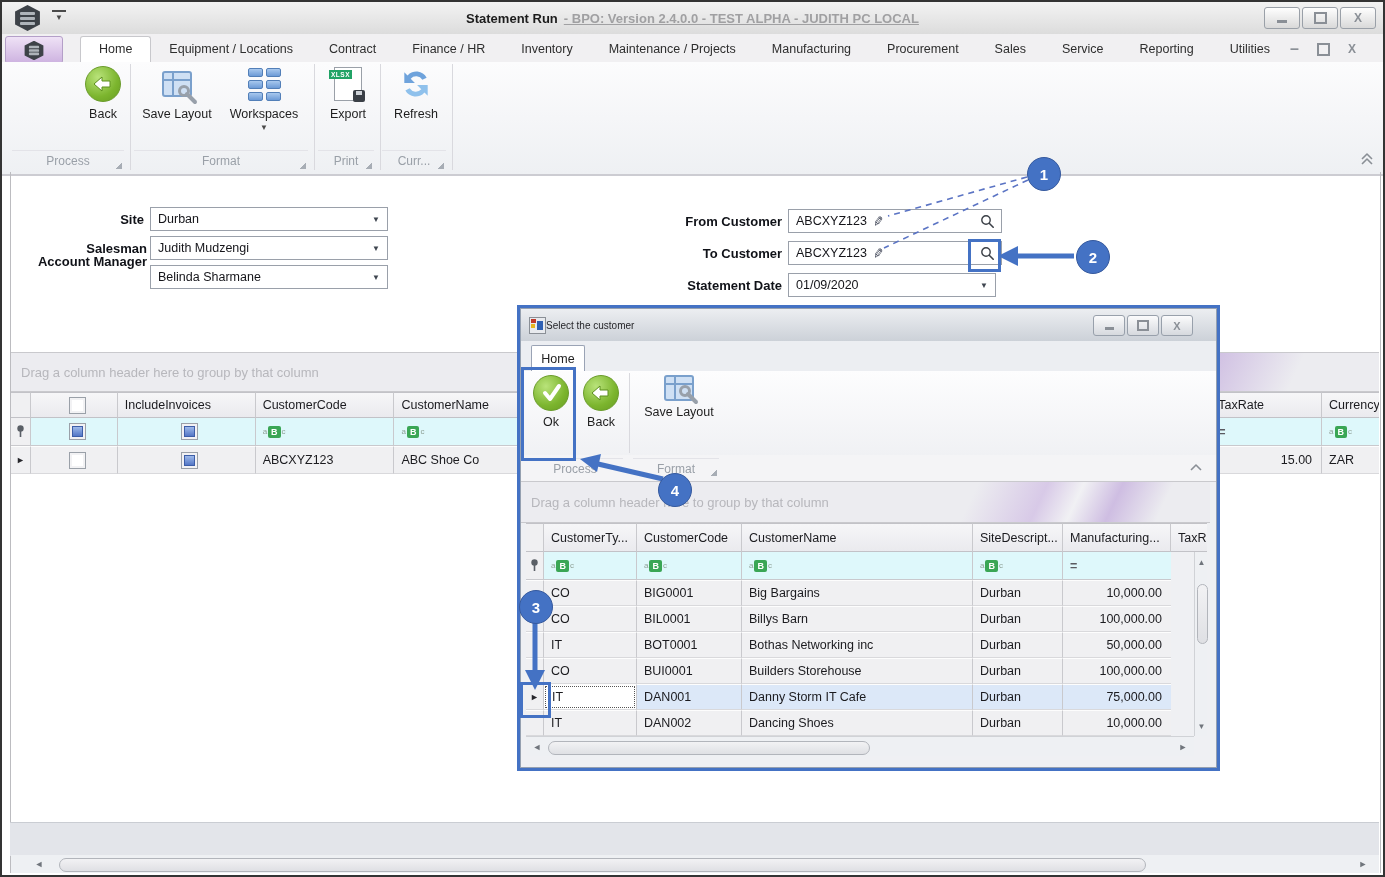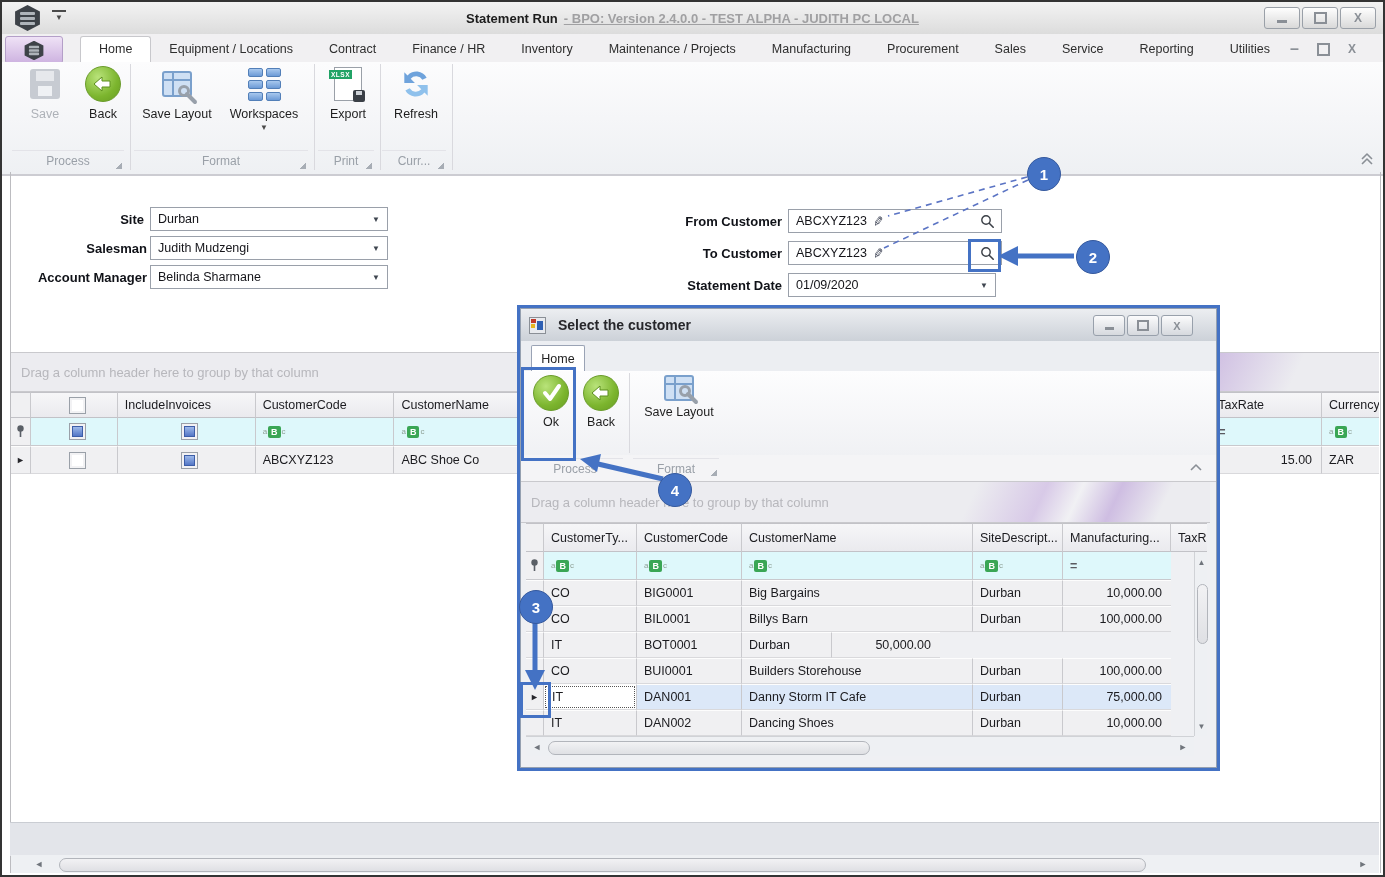--- a/index.html
+++ b/index.html
@@ -81,21 +81,21 @@
   
   .sb-track{background:#eef0f3;position:absolute;box-sizing:border-box;}
   .sb-thumb{background:linear-gradient(#f2f2f4,#dfe0e4);border:1px solid #b2b5bb;border-radius:9px;position:absolute;}
   .sb-arrow{color:#707categor6;color:#70757c;font-size:9px;display:flex;align-items:center;justify-content:center;position:absolute;}
   
   .band{left:8px;top:820px;width:1369px;height:33px;background:#e3e5ea;border-top:1px solid #cacdd3;}
   
   .dialog{left:515px;top:303px;width:697px;height:460px;border:3px solid #4472c4;background:#eff0f3;z-index:50;}
   .dlg-inner{position:absolute;inset:0;border:1px solid #95a0b0;}
   .dlg-title{position:absolute;left:0;top:0;right:0;height:32px;background:linear-gradient(#eceef1,#ccd1d8);border-bottom:1px solid #b6bcc4;display:flex;align-items:center;}
-  .dlg-title .txt{font-size:14px;font-weight:bold;color:#26262a;margin-left:12px;}
+  .dlg-title .txt{font-size:10px;font-weight:normal;color:#26262a;margin-left:0;}
   .formico{width:15px;height:15px;margin-left:8px;position:relative;background:#e8eaee;border:1px solid #8a8f96;}
   .formico i{position:absolute;}
   .dlg-btn{width:30px;height:19px;border:1px solid #98a0ab;border-radius:3px;background:linear-gradient(#fbfbfc,#d6d9de);color:#8a8f96;font-weight:bold;font-size:11px;display:flex;align-items:center;justify-content:center;position:absolute;top:6px;}
   .dlg-btn .sq{width:8px;height:7px;border:2px solid #8a8f96;}
   .dlg-btn .dash{width:9px;height:3px;background:#8a8f96;margin-top:5px;}
   .dlg-tabs{position:absolute;left:0;top:32px;right:0;height:30px;background:#eceef2;border-bottom:1px solid #c9c9ce;}
   .dlg-tab{position:absolute;left:10px;top:4px;width:52px;height:26px;background:#fff;border:1px solid #9aa3b5;border-bottom:none;border-radius:2px 2px 0 0;display:flex;align-items:center;justify-content:center;font-size:12.5px;color:#222;}
   .dlg-toolbar{position:absolute;left:0;top:62px;right:0;height:84px;background:linear-gradient(#fdfdfe,#f0f1f4);border-bottom:1px solid #dcdce1;}
   .dlg-grouprow{position:absolute;left:0;top:146px;right:0;height:26px;background:#f4f4f6;border-bottom:1px solid #c9c9ce;}
   .dtb{position:absolute;top:4px;display:flex;flex-direction:column;align-items:center;}
@@ -160,26 +160,20 @@
     <div class="rtab">Utilities</div>
   </div>
   <div class="abs ribbon-mini" style="left:1288px;">
     <span style="font-weight:bold">–</span>
     <span class="rm-restore"></span>
     <span style="font-weight:bold;font-size:12px">X</span>
   </div>
 
   <div class="abs toolbar"></div>
 
-  <div class="tbtn disabled" style="left:8px">
-    <div class="ico">
-        <div class="floppy"></div>
-      </div>
-    <div class="lbl">Save</div>
-  </div>
   <div class="tbtn" style="left:66px">
     <div class="ico">
         <div class="gcircle">
       <svg width="20" height="16" viewBox="0 0 20 16">
             <path d="M9 1L1 8l8 7v-4h8V5H9z" fill="#fff" stroke="#5d8f1e" stroke-width="1"></path>
           </svg>
     </div>
       </div>
     <div class="lbl">Back</div>
   </div>
@@ -258,21 +252,21 @@
   <div class="flabel" style="left:17px;top:210px;width:125px">Site</div>
   <div class="field" style="left:148px;top:205px;width:238px">
     <span>Durban</span>
     <span class="dd">▼</span>
   </div>
   <div class="flabel" style="left:20px;top:239px;width:125px">Salesman</div>
   <div class="field" style="left:148px;top:234px;width:238px">
     <span>Judith Mudzengi</span>
     <span class="dd">▼</span>
   </div>
-  <div class="flabel" style="left:20px;top:268px;width:125px">Account Manager</div>
+  <div class="flabel" style="left:20px;top:252px;width:125px">Account Manager</div>
   <div class="field" style="left:148px;top:263px;width:238px">
     <span>Belinda Sharmane</span>
     <span class="dd">▼</span>
   </div>
 
   <div class="flabel" style="left:600px;top:212px;width:180px">From Customer</div>
   <div class="field" style="left:786px;top:207px;width:214px">
     <span>ABCXYZ123</span>
     <span class="pencil">✎</span>
     <span class="sicon">
@@ -514,20 +508,21 @@
         <div class="gcell" style="width:93px">CO</div>
         <div class="gcell" style="width:105px">BIL0001</div>
         <div class="gcell" style="width:231px">Billys Barn</div>
         <div class="gcell" style="width:90px">Durban</div>
         <div class="gcell num" style="width:108px;border-right:none">100,000.00</div>
       </div>
       <div class="grow gdata" style="left:5px;top:323px;width:668px;height:26px">
         <div class="gcell ind" style="width:18px"></div>
         <div class="gcell" style="width:93px">IT</div>
         <div class="gcell" style="width:105px">BOT0001</div>
+        <div class="gcell" style="width:231px">Bothas Networking inc</div>
         <div class="gcell" style="width:90px">Durban</div>
         <div class="gcell num" style="width:108px;border-right:none">50,000.00</div>
       </div>
       <div class="grow gdata" style="left:5px;top:349px;width:668px;height:26px">
         <div class="gcell ind" style="width:18px"></div>
         <div class="gcell" style="width:93px">CO</div>
         <div class="gcell" style="width:105px">BUI0001</div>
         <div class="gcell" style="width:231px">Builders Storehouse</div>
         <div class="gcell" style="width:90px">Durban</div>
         <div class="gcell num" style="width:108px;border-right:none">100,000.00</div>

